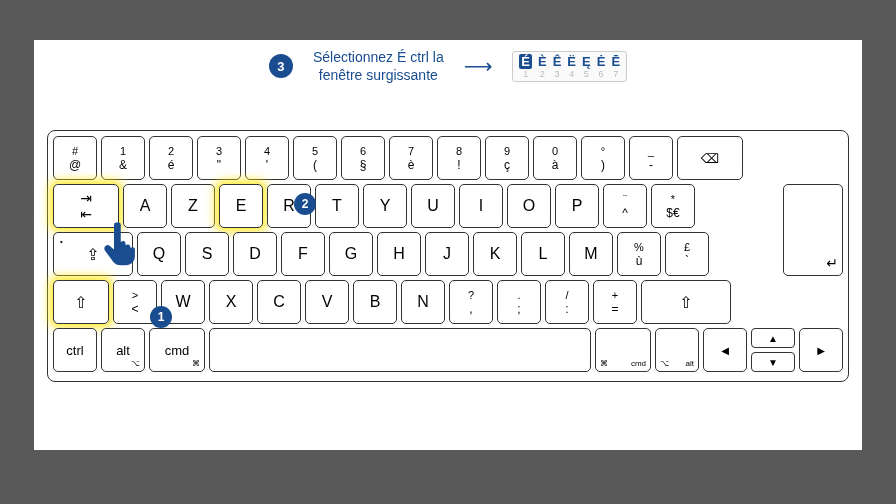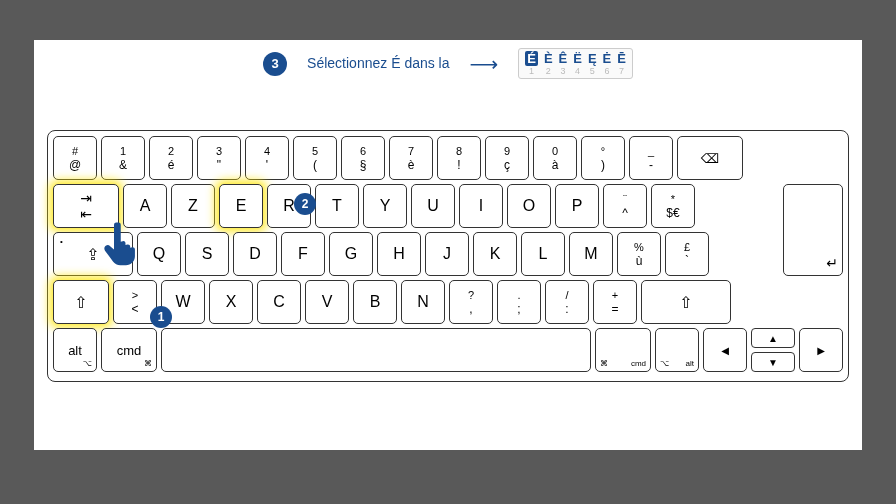--- a/index.html
+++ b/index.html
@@ -38,21 +38,22 @@
   .half { height: 20px; width: 44px; border:1.5px solid #333; border-radius:4px; display:flex; align-items:center; justify-content:center; font-size:10px; background:#fff;}
 </style>
 </head>
 <body>
 
 <div class="canvas">
 
   <div class="header">
     <div class="step-badge">3</div>
     <div class="instruction">
-      <span>Sélectionnez É dans la</span><br>
+      <span>Sélectionnez É ctrl la</span><br>
+      <span>fenêtre surgissante</span>
     </div>
     <div class="arrow">⟶</div>
     <div class="popup" id="popup">
         <div class="popup-item selected">
           <div class="char">É</div>
           <div class="num">1</div>
         </div>
         <div class="popup-item">
           <div class="char">È</div>
           <div class="num">2</div>
@@ -209,20 +210,23 @@
           <div class="bot">:</div>
         </div>
         <div class="key w1">
           <div class="top">+</div>
           <div class="bot">=</div>
         </div>
         <div class="key w2" style="font-size: 16px;">⇧</div>
       </div>
     <div class="row" id="row4">
         <div class="key w1">
+          <span class="bl">ctrl</span>
+        </div>
+        <div class="key w1">
           <span class="corner br">⌥</span>
           <span class="bl">alt</span>
         </div>
         <div class="key w125">
           <span class="corner br">⌘</span>
           <span class="bl">cmd</span>
         </div>
         <div class="key wspace"></div>
         <div class="key w125">
           <span class="corner bl">⌘</span>

